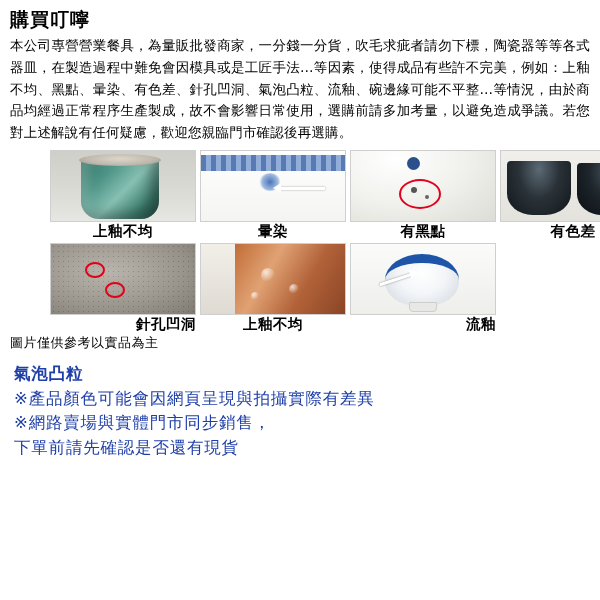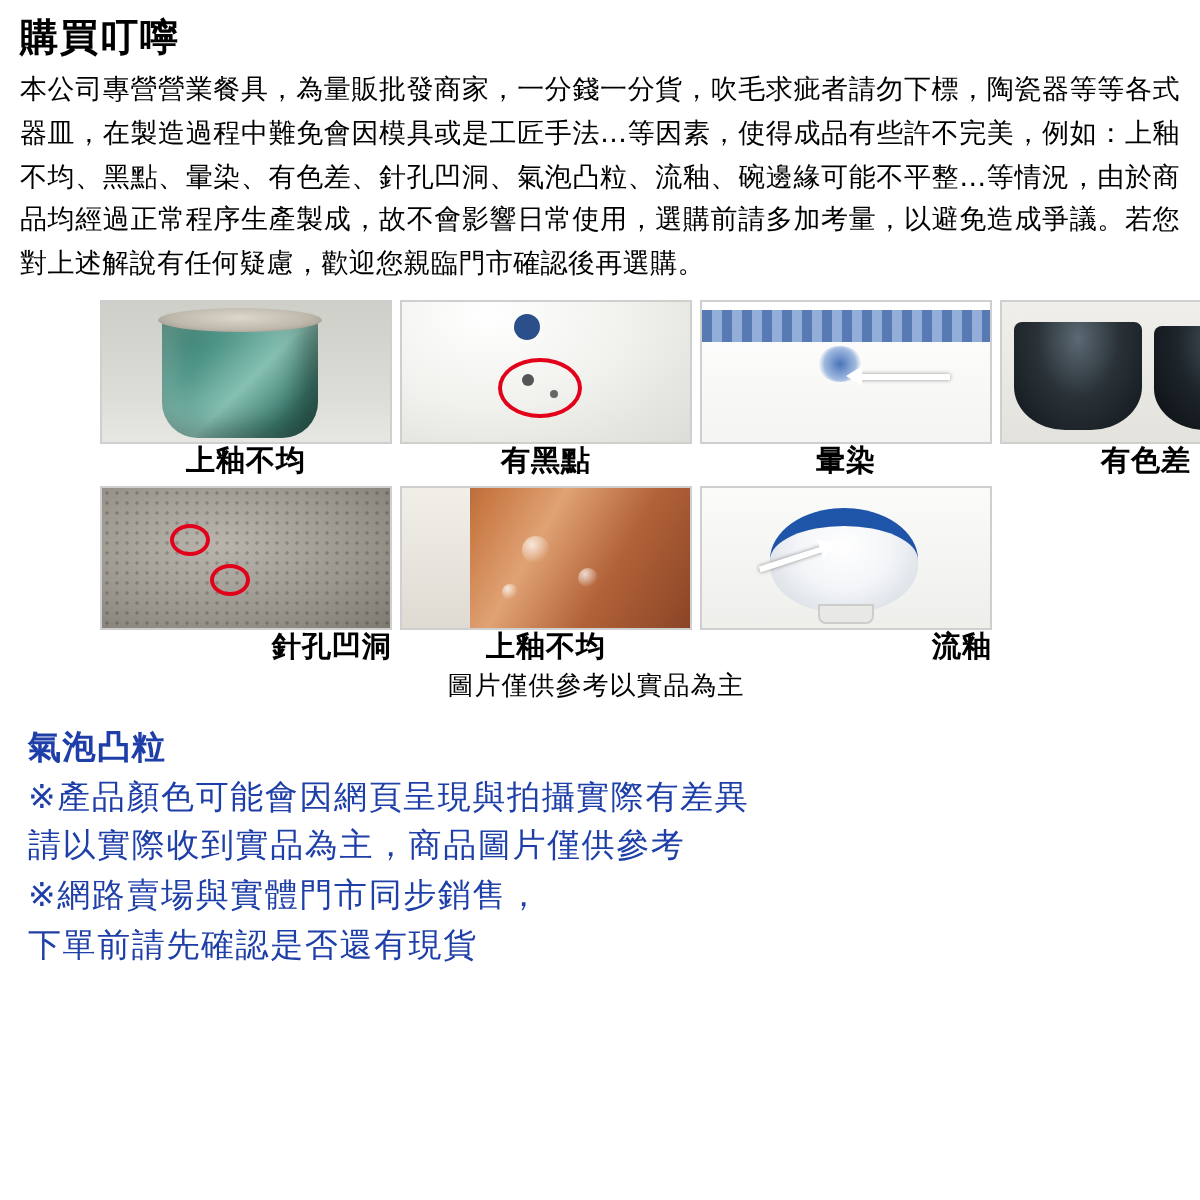--- a/index.html
+++ b/index.html
@@ -207,21 +207,21 @@
     transform: rotate(-18deg);
   }
   .p-run .arrow2:after {
     content:""; position:absolute; right:-6px; top:-4px;
     border-top: 5px solid transparent; border-bottom: 5px solid transparent;
     border-left: 8px solid #ffffff;
   }
   .note-ref {
     font-size: 13px;
     color: #000;
-    text-align: center;
+    text-align: left;
     margin: -2px 4px 0 0;
     letter-spacing: .5px;
   }
   
   .notice {
     margin: 10px 4px 0 6px;
     color: #1f3fa8;
     font-size: 16.5px;
     line-height: 1.5;
     letter-spacing: .8px;
@@ -245,40 +245,40 @@
 
       <div class="cell">
         <div class="photo p-glaze">
           <div class="cup"></div>
             <div class="rim"></div>
         </div>
         <div class="caption">上釉不均</div>
       </div>
 
       <div class="cell">
+        <div class="photo p-blur">
+          <div class="band"></div>
+          <div class="flower"></div>
+          <div class="arrow"></div>
+        </div>
+        <div class="caption">暈染</div>
+      </div>
+
+      <div class="cell">
         <div class="photo p-dot">
           <div class="bowlwall"></div>
           <div class="blue"></div>
           <div class="spot1"></div>
           <div class="spot2"></div>
           <div class="circle-mark"></div>
         </div>
         <div class="caption">有黑點</div>
       </div>
 
       <div class="cell">
-        <div class="photo p-blur">
-          <div class="band"></div>
-          <div class="flower"></div>
-          <div class="arrow"></div>
-        </div>
-        <div class="caption">暈染</div>
-      </div>
-
-      <div class="cell">
         <div class="photo p-color">
           <div class="b1"></div>
             <div class="b2"></div>
         </div>
         <div class="caption">有色差</div>
       </div>
 
     </div>
 
     <div class="row">
@@ -314,18 +314,17 @@
       <div class="cell"></div>
 
     </div>
 
     <div class="note-ref">圖片僅供參考以實品為主</div>
   </div>
 
   <div class="notice">
     <p class="hd">氣泡凸粒</p>
     <p>※產品顏色可能會因網頁呈現與拍攝實際有差異</p>
-    <p>請以實際收到實品為主，商品圖片僅供參考</p>
     <p>※網路賣場與實體門市同步銷售，</p>
     <p>下單前請先確認是否還有現貨</p>
   </div>
 
 </div>
 
 </body></html>

